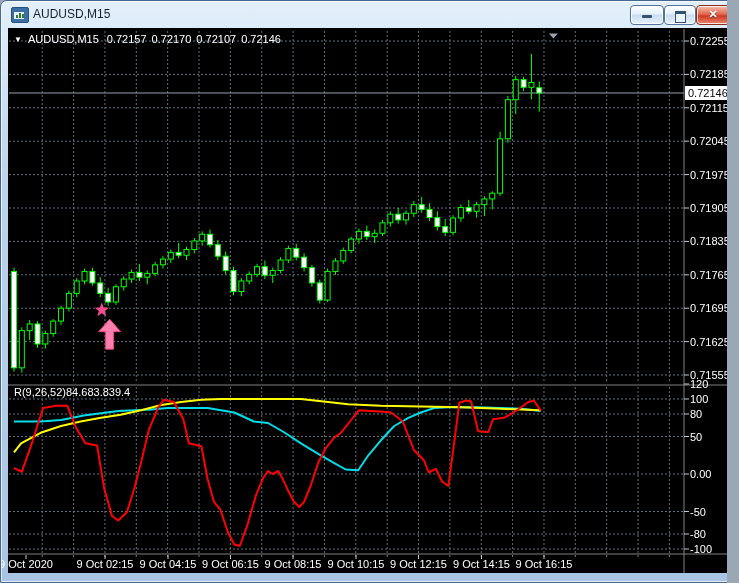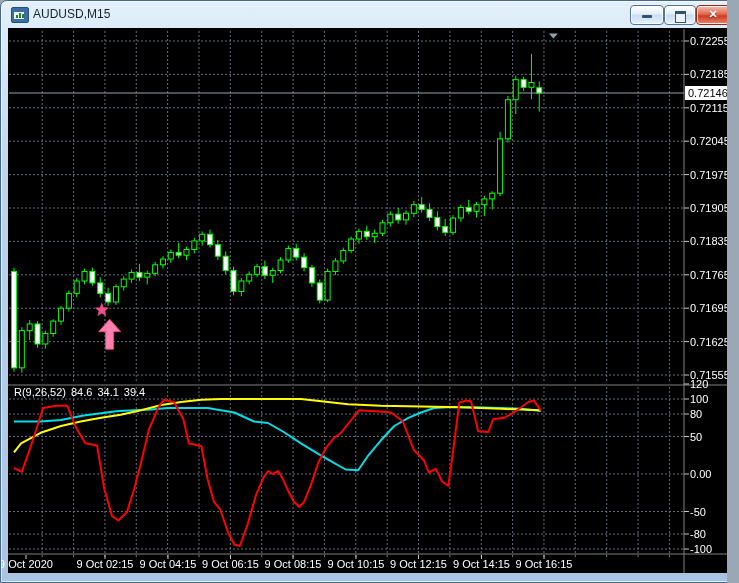--- a/index.html
+++ b/index.html
@@ -26,21 +26,21 @@
   .restore-glyph{display:block;margin:5px auto 0;width:9px;height:8px;border:1px solid #34516d;border-top:3px solid #34516d;background:#eaf2fa;}
   .close-glyph{display:block;text-align:center;line-height:17px;font-size:11px;font-weight:bold;color:#fff;text-shadow:0 1px 1px rgba(0,0,0,.5);}
   .client{position:absolute;left:7px;top:27px;width:724px;height:545px;background:#000;}
   svg.chart{position:absolute;left:0;top:0;z-index:3;pointer-events:none;}
   .overlay{position:absolute;z-index:5;color:#fff;font-size:11px;white-space:nowrap;}
   .ohlc-header{left:13px;top:32px;}
   .ohlc-header .dd{font-size:8px;margin-right:6px;vertical-align:1px;cursor:pointer;}
   .ohlc-header .sym{margin-right:8px;}
   .ohlc-header .v{margin-right:5px;}
   .ind-header{left:13px;top:385px;}
-  .ind-header .v{margin-left:5px;}
+  .ind-header .v{}
   .price-tag{left:684px;top:85px;width:46px;height:14px;background:#fff;color:#000;
     font-size:11px;line-height:14px;padding-left:3px;z-index:6;}
 </style>
 </head>
 <body>
 
 <div class="screen">
   <div class="window">
     <div class="titlebar">
       <span class="title-icon">
@@ -360,20 +360,23 @@
           <text x="355" y="567" fill="#ffffff" font-family="&quot;Liberation Sans&quot;,sans-serif" font-size="11" text-anchor="middle">9 Oct 10:15</text>
           <line x1="417.5" y1="554" x2="417.5" y2="558" stroke="#c8c8c8"></line>
           <text x="417.5" y="567" fill="#ffffff" font-family="&quot;Liberation Sans&quot;,sans-serif" font-size="11" text-anchor="middle">9 Oct 12:15</text>
           <line x1="480.5" y1="554" x2="480.5" y2="558" stroke="#c8c8c8"></line>
           <text x="480.5" y="567" fill="#ffffff" font-family="&quot;Liberation Sans&quot;,sans-serif" font-size="11" text-anchor="middle">9 Oct 14:15</text>
           <line x1="543" y1="554" x2="543" y2="558" stroke="#c8c8c8"></line>
           <text x="543" y="567" fill="#ffffff" font-family="&quot;Liberation Sans&quot;,sans-serif" font-size="11" text-anchor="middle">9 Oct 16:15</text>
         </g>
       </svg>
 
+    <div class="overlay ohlc-header">
+      <span class="dd">▼</span><span class="sym">AUDUSD,M15</span><span class="v">0.72157</span><span class="v">0.72170</span><span class="v">0.72107</span><span class="v">0.72146</span>
+    </div>
 
     <div class="overlay ind-header">
-      <span>R(9,26,52)</span><span class="v">84.6</span><span class="v">34.1</span><span class="v">39.4</span>
+      <span>R(9,26,52)</span><span class="v">84.6</span><span class="v">83.8</span><span class="v">39.4</span>
     </div>
 
     <div class="overlay price-tag">0.72146</div>
   </div>
 </div>
 
 </body></html>

